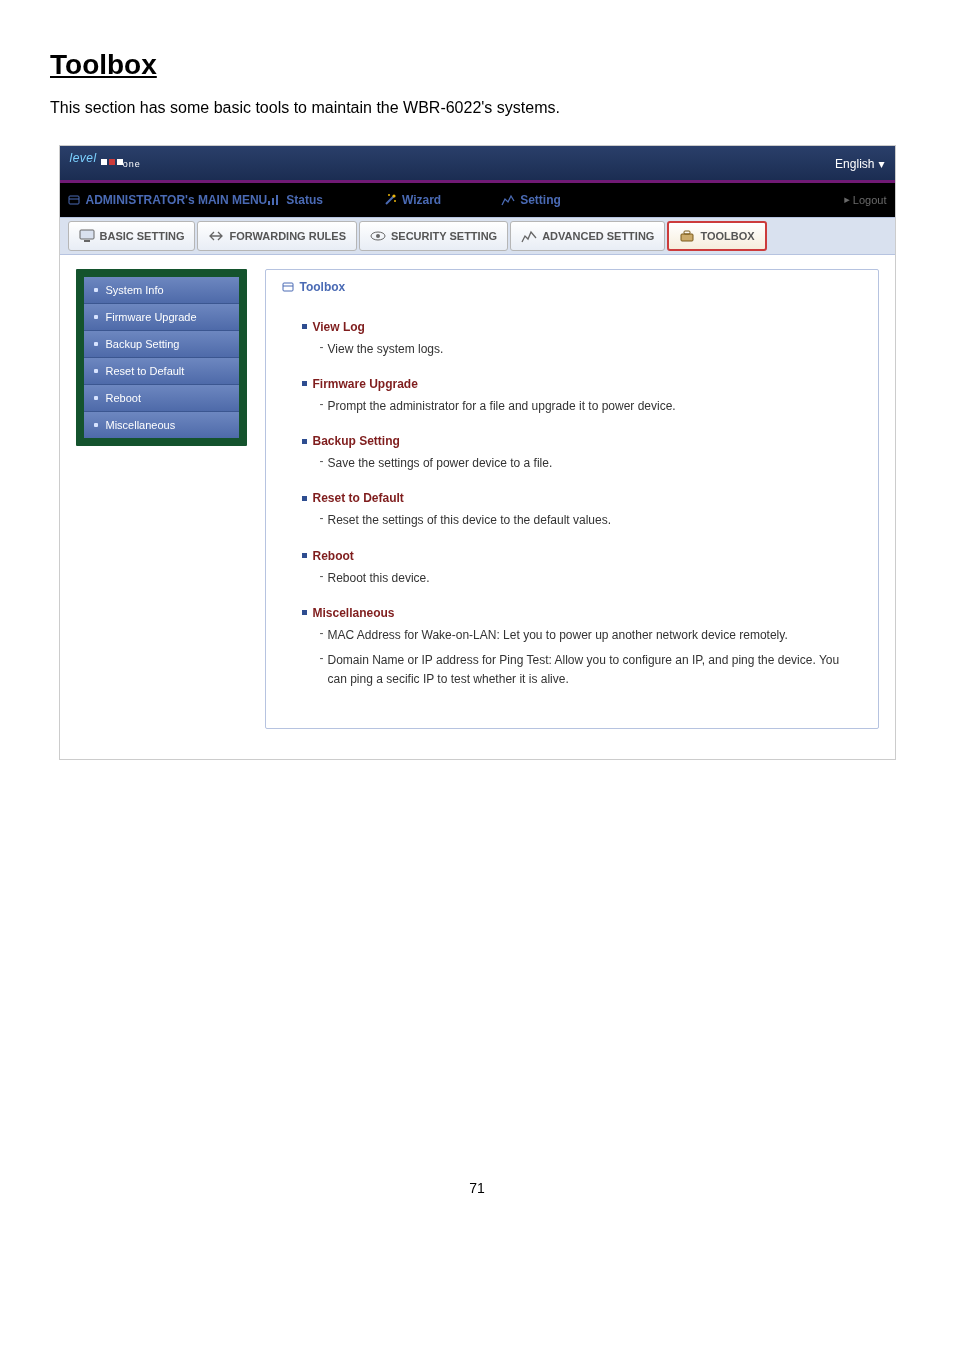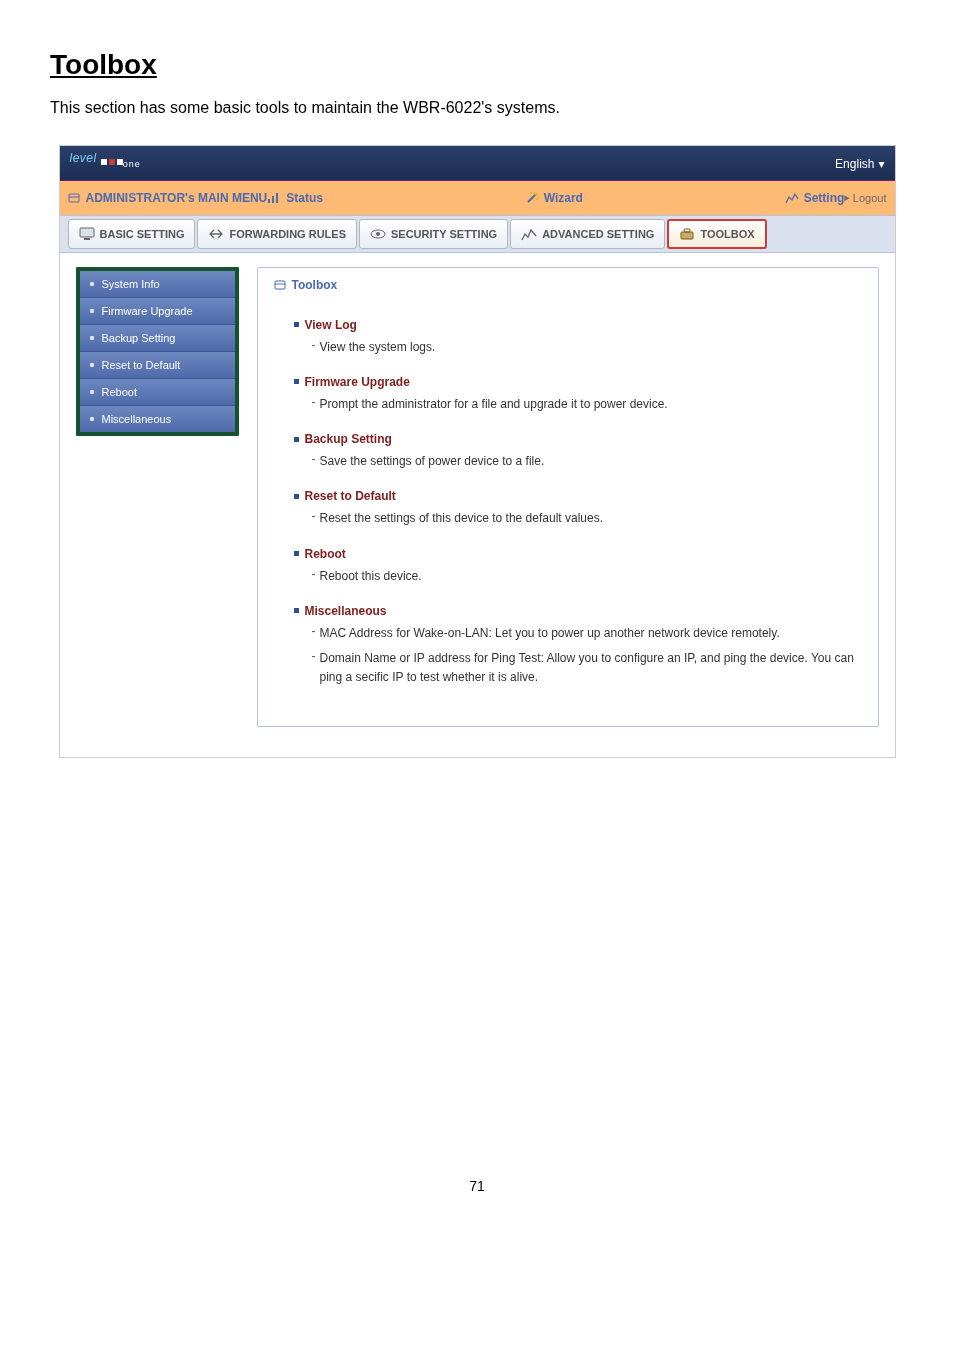--- a/index.html
+++ b/index.html
@@ -6,30 +6,30 @@
     .doc-title { font-size: 28px; font-weight: bold; text-decoration: underline; margin-bottom: 18px; }
     .doc-intro { font-size: 16px; margin-bottom: 28px; }
     .page-number { text-align: center; font-size: 14px; margin-top: 420px; }
     .app { border: 1px solid #ccc; background: #fff; width: 835px; margin: 0 auto; font-size: 12px; }
     .top-bar { display: flex; align-items: center; justify-content: space-between; background: linear-gradient(#2a3f6a,#1b2d52); color: #fff; padding: 4px 10px 2px; height: 28px; }
     .logo-wrap { display: flex; align-items: center; }
     .logo-text { font-family: Arial, sans-serif; font-style: italic; font-size: 12px; color: #7cd1ff; letter-spacing: .5px; position: relative; top: -6px; }
     .logo-block { display: inline-flex; gap: 2px; margin-left: 2px; }
     .lb-sq { width: 6px; height: 6px; background: #fff; display: inline-block; }
     .lang-wrap { color: #fff; font-size: 12px; display: flex; align-items: center; gap: 4px; }
-    .nav-row { display: flex; align-items: center; background: #fdba74; border-top: 1px solid #701a75; border-bottom: 1px solid #b6c3e0; height: 34px; padding: 0 8px; }
+    .nav-row { display: flex; align-items: center; background: #000000; border-top: 3px solid #701a75; border-bottom: 1px solid #b6c3e0; height: 34px; padding: 0 8px; }
     .nav-left { display: flex; align-items: center; gap: 6px; color: #4a6ab4; font-weight: bold; font-size: 12px; }
-    .nav-items { display: flex; flex: 1; align-items: center; justify-content: space-between; gap: 60px; }
+    .nav-items { display: flex; flex: 1; align-items: center; justify-content: flex-start; gap: 60px; }
     .nav-item { display: flex; align-items: center; gap: 5px; color: #4a6ab4; font-weight: bold; font-size: 12px; cursor: pointer; }
     .nav-right { color: #6a6a6a; font-size: 11px; cursor: pointer; display: flex; align-items: center; gap: 3px; }
     .tabs-row { display: flex; align-items: stretch; background: #d9e1ef; border-bottom: 1px solid #b6c3e0; height: 30px; padding: 3px 8px; gap: 2px; }
     .tab { display: flex; align-items: center; gap: 5px; padding: 0 10px; background: linear-gradient(#fff,#e8edf5); border: 1px solid #b6b6b6; border-radius: 3px; color: #555; font-weight: bold; font-size: 11px; cursor: pointer; }
     .tab.active { background: linear-gradient(#fff,#f6eedc); border: 2px solid #cc3b3b; }
     .content-area { display: flex; padding: 14px 16px 30px; gap: 18px; min-height: 460px; }
-    .sidebar { width: 155px; border: 4px solid #14532d; border-radius: 1px; background: #0369a1; align-self: flex-start; }
+    .sidebar { width: 155px; border: 8px solid #14532d; border-radius: 1px; background: #0369a1; align-self: flex-start; }
     .side-item { display: flex; align-items: center; background: linear-gradient(#6d87c0,#4e6aa9); color: #fff; border-bottom: 1px solid #3b5690; padding: 7px 10px; font-size: 11px; cursor: pointer; }
     .side-item:last-child { border-bottom: none; }
     .bullet { width: 4px; height: 4px; background: #d7e3ff; border-radius: 1px; margin-right: 8px; flex: 0 0 auto; }
     .main { flex: 1; border: 1px solid #b6c3e0; border-radius: 2px; padding: 10px 16px; }
     .main-title { display: flex; align-items: center; gap: 6px; color: #4a6ab4; font-weight: bold; margin-bottom: 26px; }
     .feat { margin-left: 20px; margin-bottom: 18px; }
     .feat-title { display: flex; align-items: center; gap: 6px; color: #7f1d1d; font-weight: bold; margin-bottom: 6px; }
     .feat-title .dot { width: 5px; height: 5px; background: #2e4d90; border-radius: 0; }
     .feat-desc { margin-left: 18px; color: #333; font-size: 12px; display: flex; align-items: flex-start; gap: 4px; }
     .feat-desc .dash { color: #555; }

